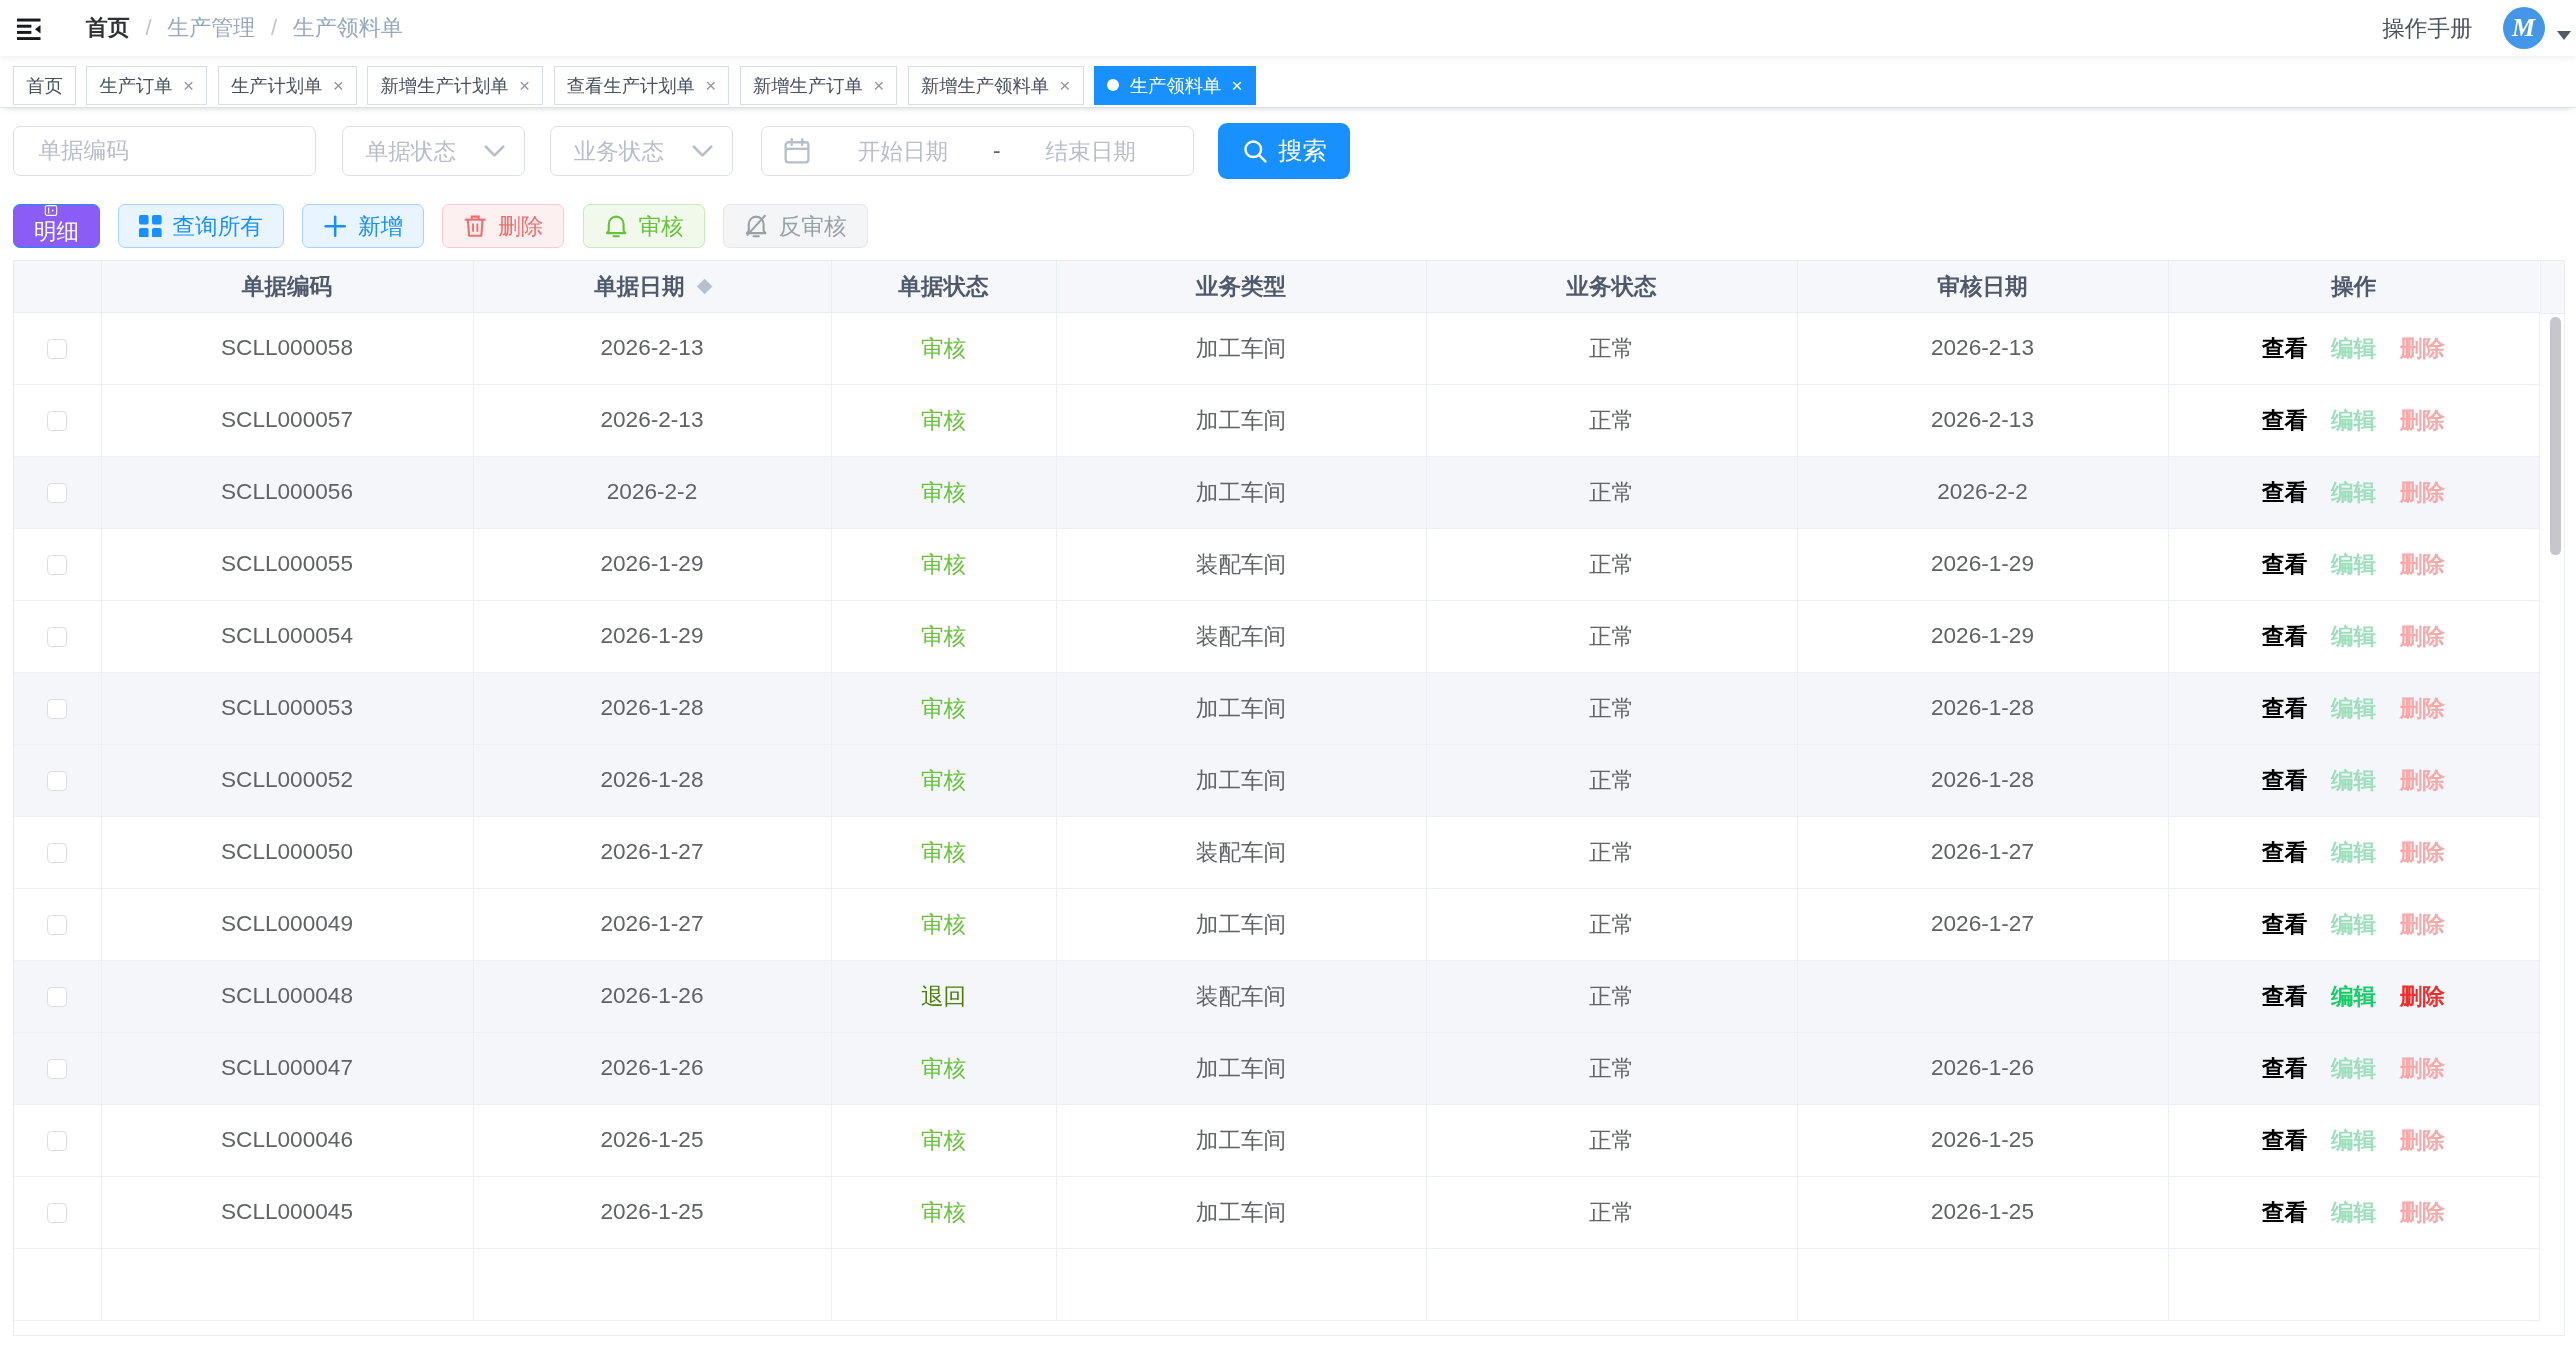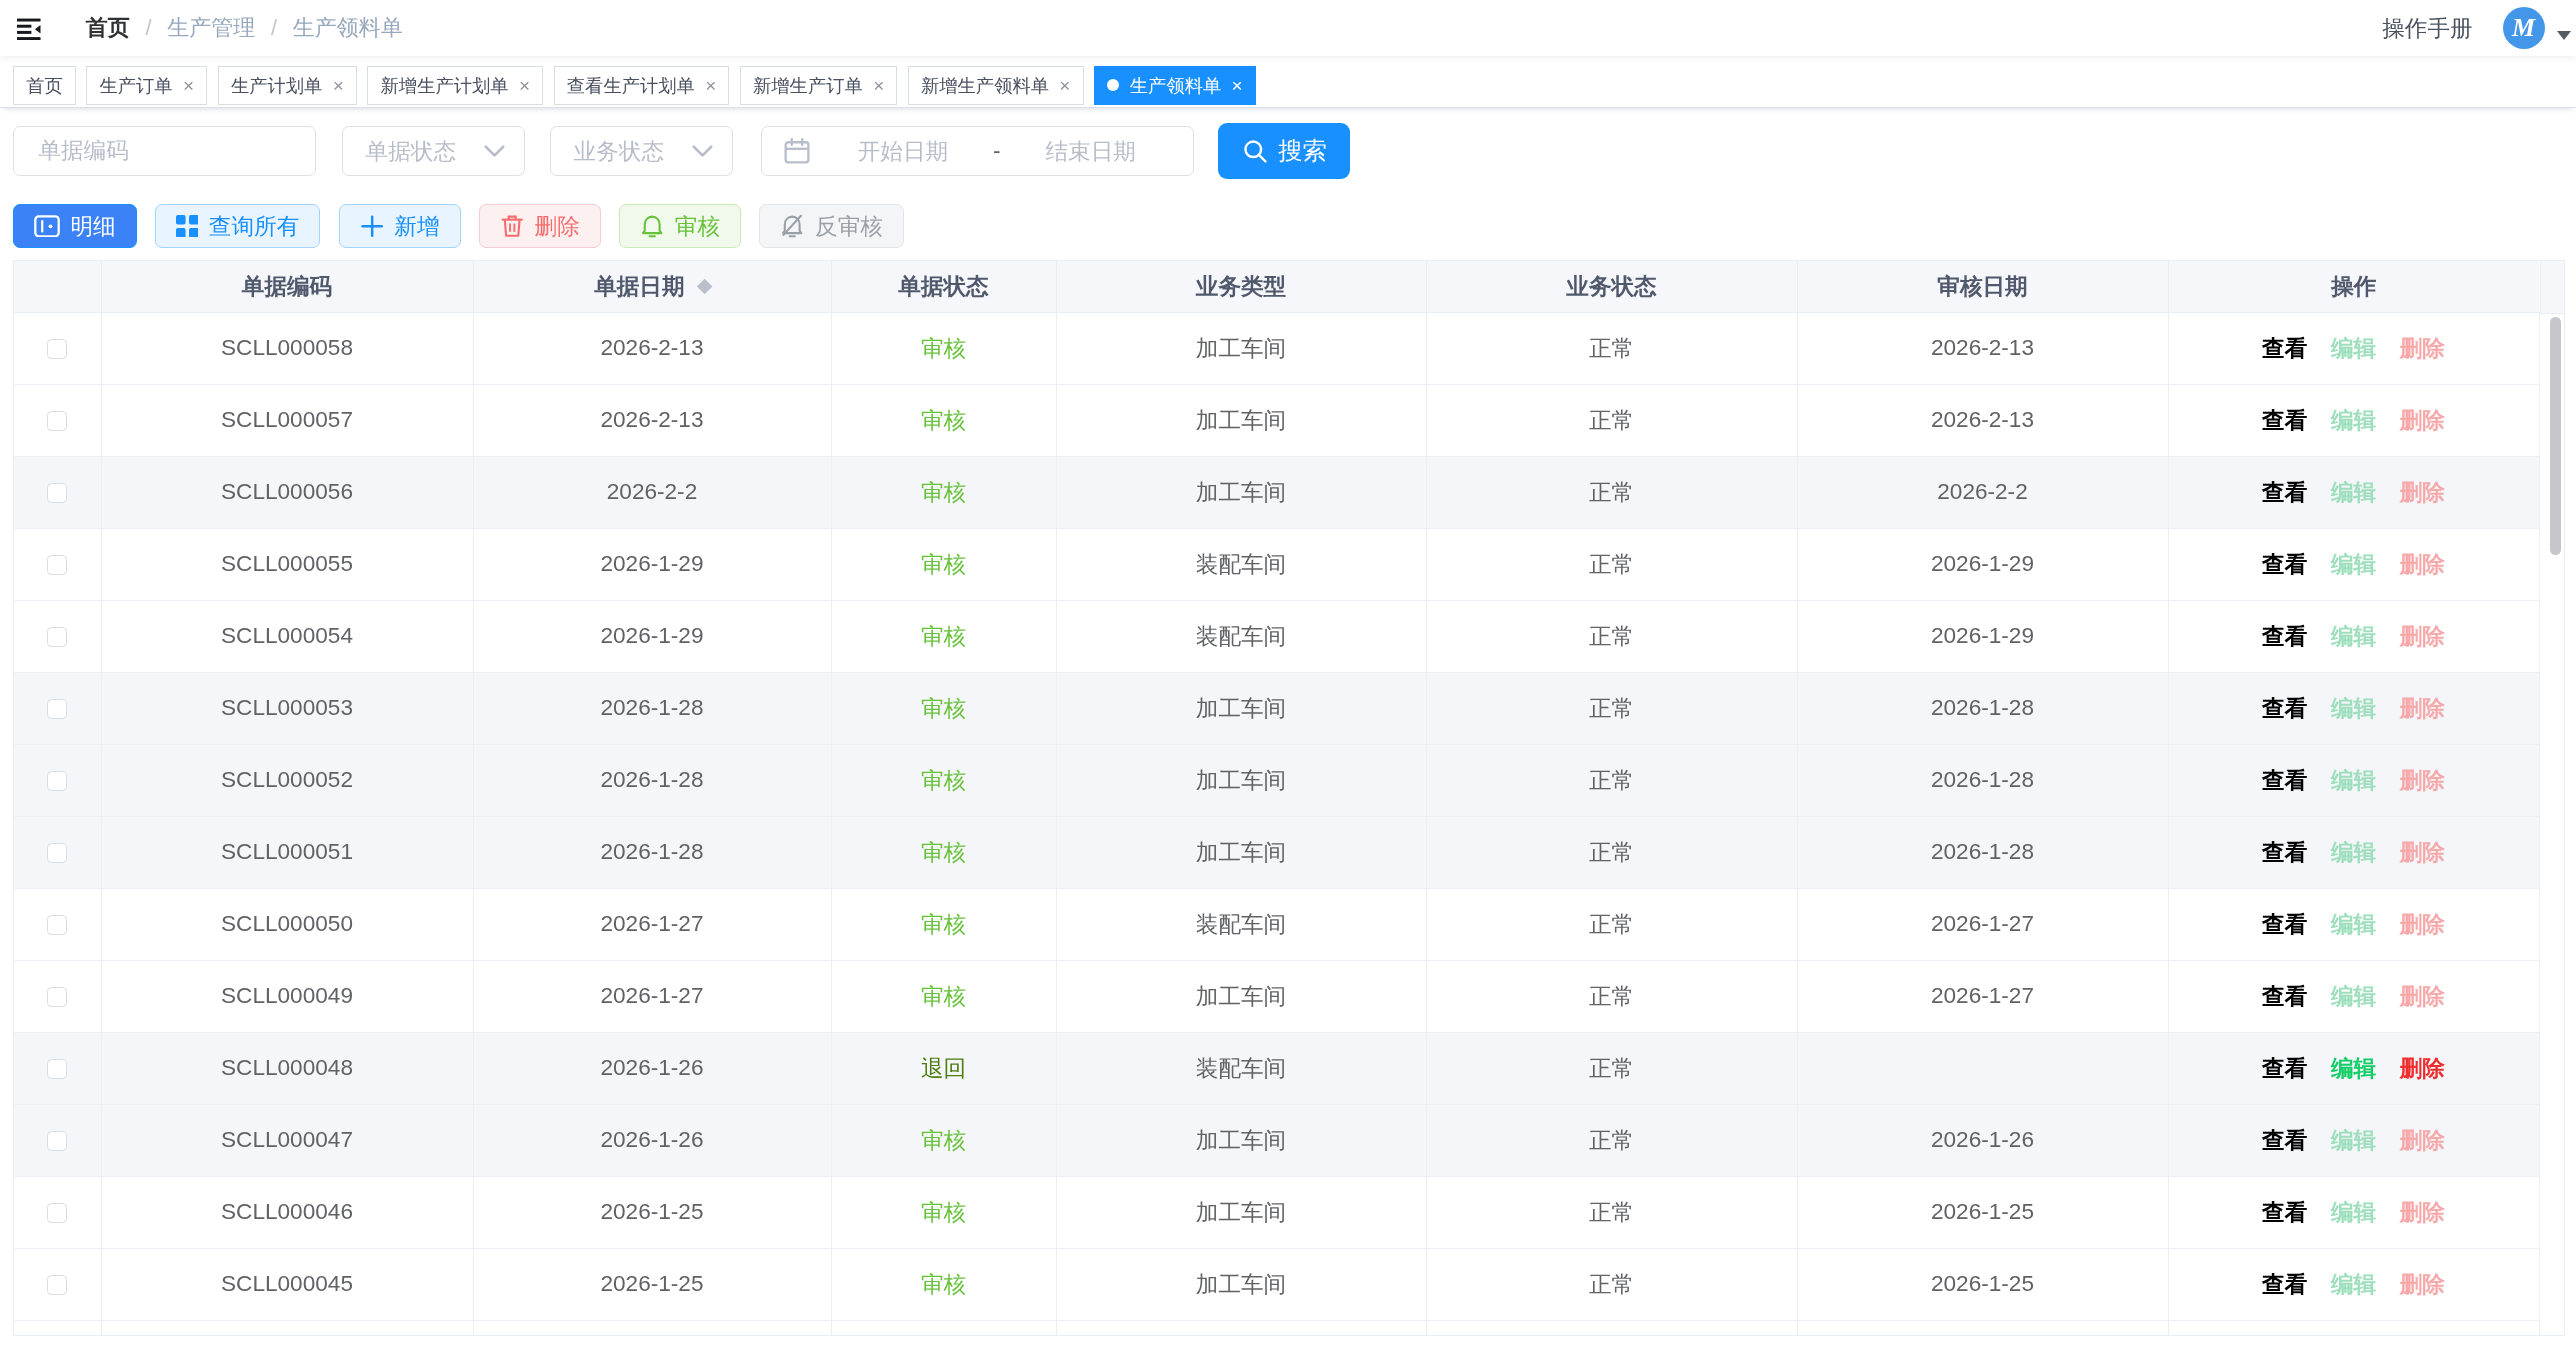--- a/index.html
+++ b/index.html
@@ -120,21 +120,21 @@
     padding: 0 20px;
     border-radius: 7px;
     font-size: 22.6px;
     display: inline-flex; align-items: center;
     cursor: pointer;
     border: 1.7px solid transparent;
     font-family: inherit;
     background: #fff;
   }
   .tb-btn svg { margin-right: 10.4px; }
-  .tb-primary { background: #3b82f6; color: #fff; border-color: #1890ff; }
+  .tb-primary { background: #8b5cf6; color: #fff; border-color: #1890ff; flex-direction: column; }
   .tb-blue    { background: #e8f4ff; color: #1890ff; border-color: #a3d3ff; }
   .tb-red     { background: #fdf0f0; color: #f56c6c; border-color: #f8ccd0; }
   .tb-green   { background: #f0f9eb; color: #67c23a; border-color: #c8e9ba; }
   .tb-gray    { background: #f4f5f6; color: #9aa0a8; border-color: #e2e5e9; }
   
   .table-wrap {
     margin-top: 12.2px;
     position: relative;
     width: 2552px;
     height: 1076px;
@@ -514,34 +514,20 @@
     <td>加工车间</td>
     <td>正常</td>
     <td>2026-1-28</td>
     <td>
       <span class="a-link a-view">查看</span>
       <span class="a-link a-edit">编辑</span>
       <span class="a-link a-del">删除</span>
     </td>
   </tr>
 
-  <tr class="striped">
-    <td><span class="cb"></span></td>
-    <td>SCLL000051</td>
-    <td>2026-1-28</td>
-    <td class="st-success">审核</td>
-    <td>加工车间</td>
-    <td>正常</td>
-    <td>2026-1-28</td>
-    <td>
-      <span class="a-link a-view">查看</span>
-      <span class="a-link a-edit">编辑</span>
-      <span class="a-link a-del">删除</span>
-    </td>
-  </tr>
 
   <tr>
     <td><span class="cb"></span></td>
     <td>SCLL000050</td>
     <td>2026-1-27</td>
     <td class="st-success">审核</td>
     <td>装配车间</td>
     <td>正常</td>
     <td>2026-1-27</td>
     <td>

